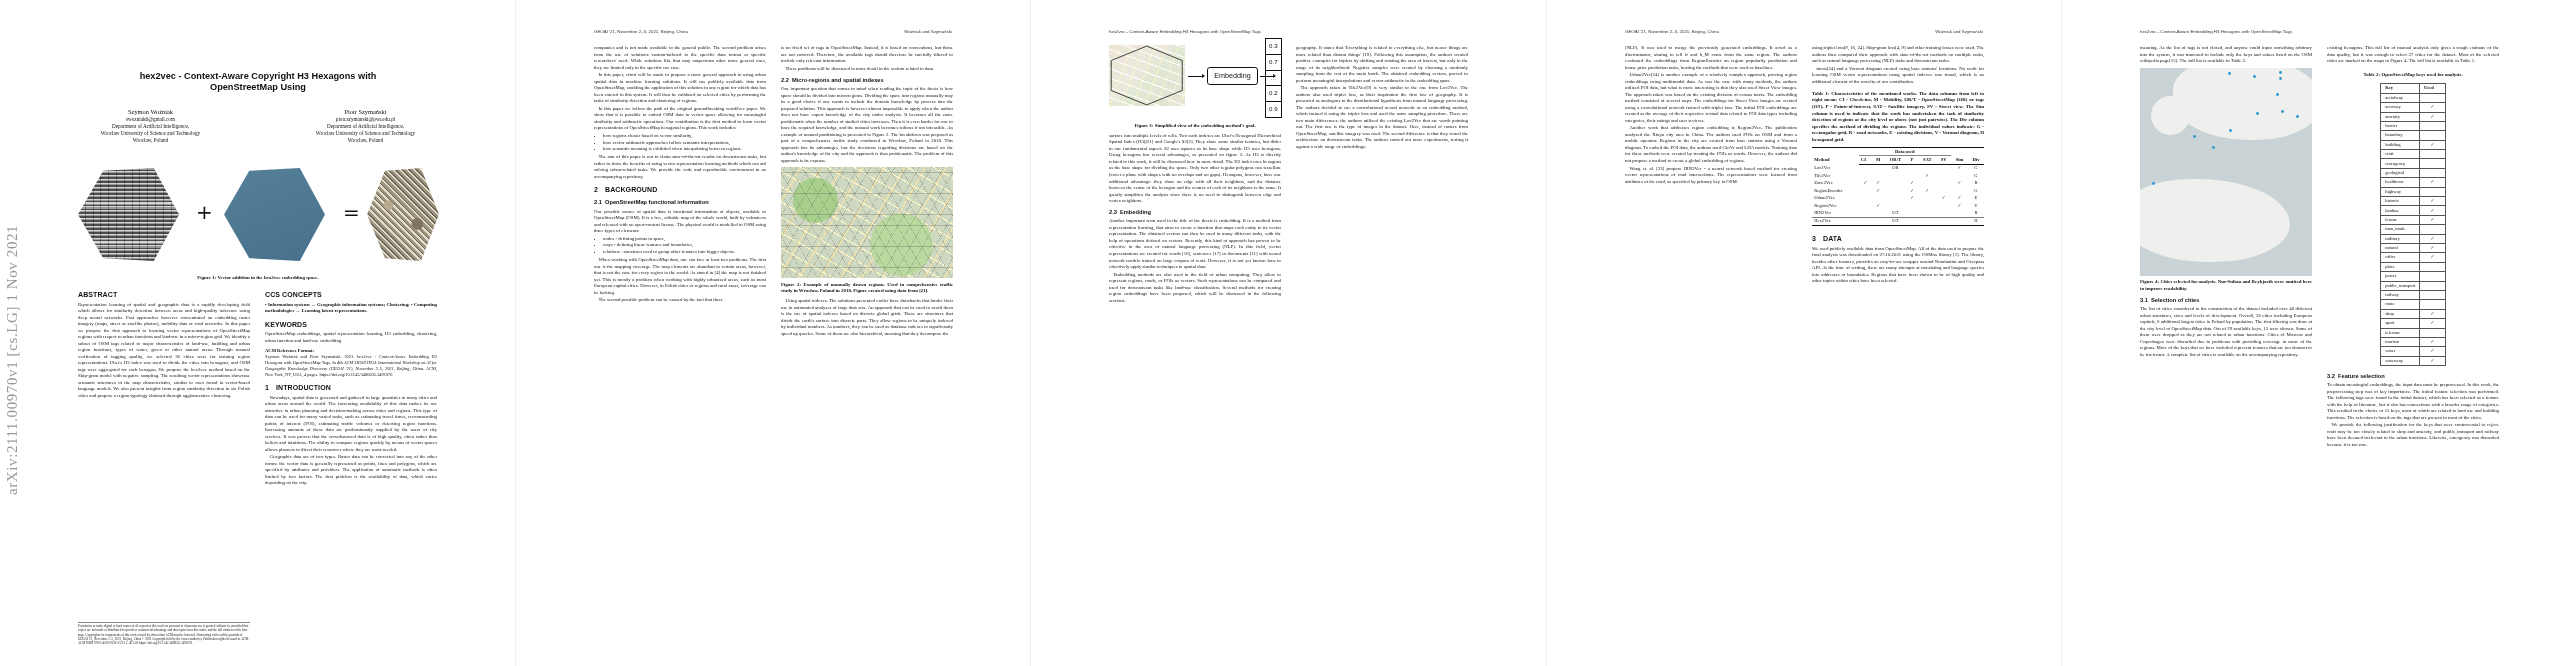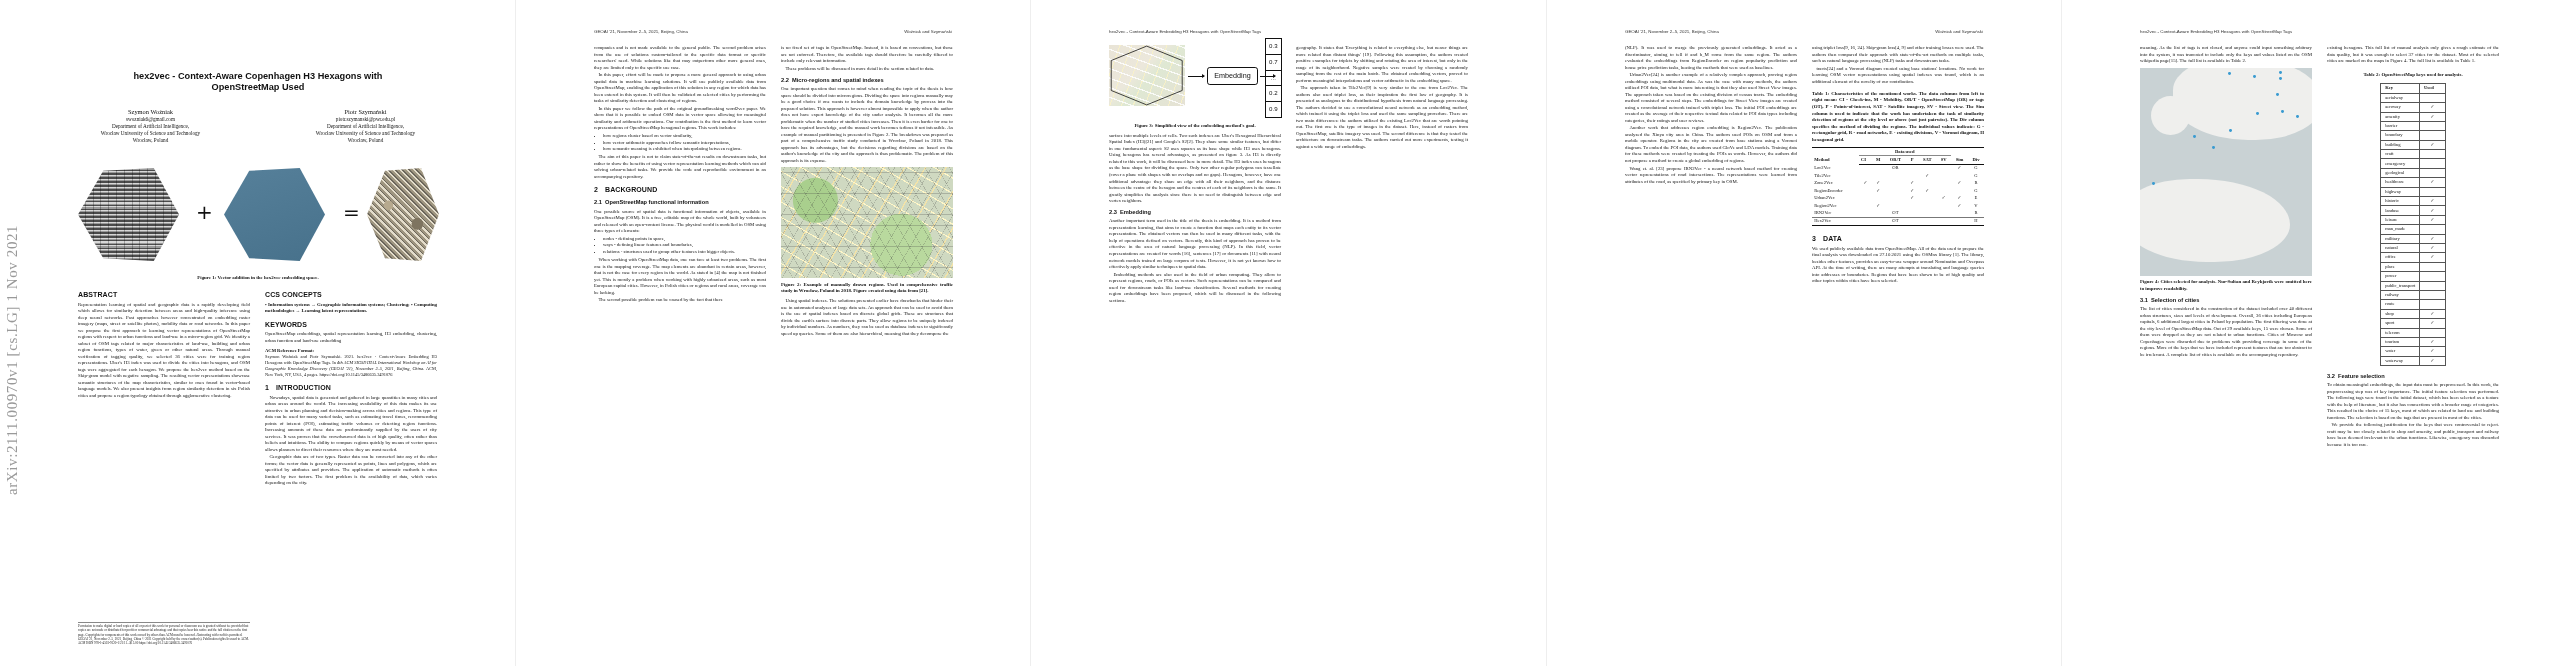--- a/index.html
+++ b/index.html
@@ -72,22 +72,22 @@
      repeating-linear-gradient(-60deg, transparent 0 10px, rgba(60,60,60,0.25) 10px 10.6px),
      repeating-linear-gradient(0deg, transparent 0 10px, rgba(60,60,60,0.25) 10px 10.6px); }
 </style>
 </head>
 <body>
 
 <div class="page" style="left:0">
   <div class="arxiv">arXiv:2111.00970v1  [cs.LG]  1 Nov 2021</div>
 
   <div class="title">
-    <div>hex2vec - Context-Aware Copenhagen H3 Hexagons with</div>
-    <div>OpenStreetMap Used</div>
+    <div>hex2vec - Context-Aware Copyright H3 Hexagons with</div>
+    <div>OpenStreetMap Using</div>
   </div>
 
   <div class="author" style="left:78px">
     <div class="name">Szymon Woźniak</div>
     <div>swozniak6@gmail.com</div>
     <div>Department of Artificial Intelligence,</div>
     <div>Wrocław University of Science and Technology</div>
     <div>Wrocław, Poland</div>
   </div>
   <div class="author" style="left:293px">

